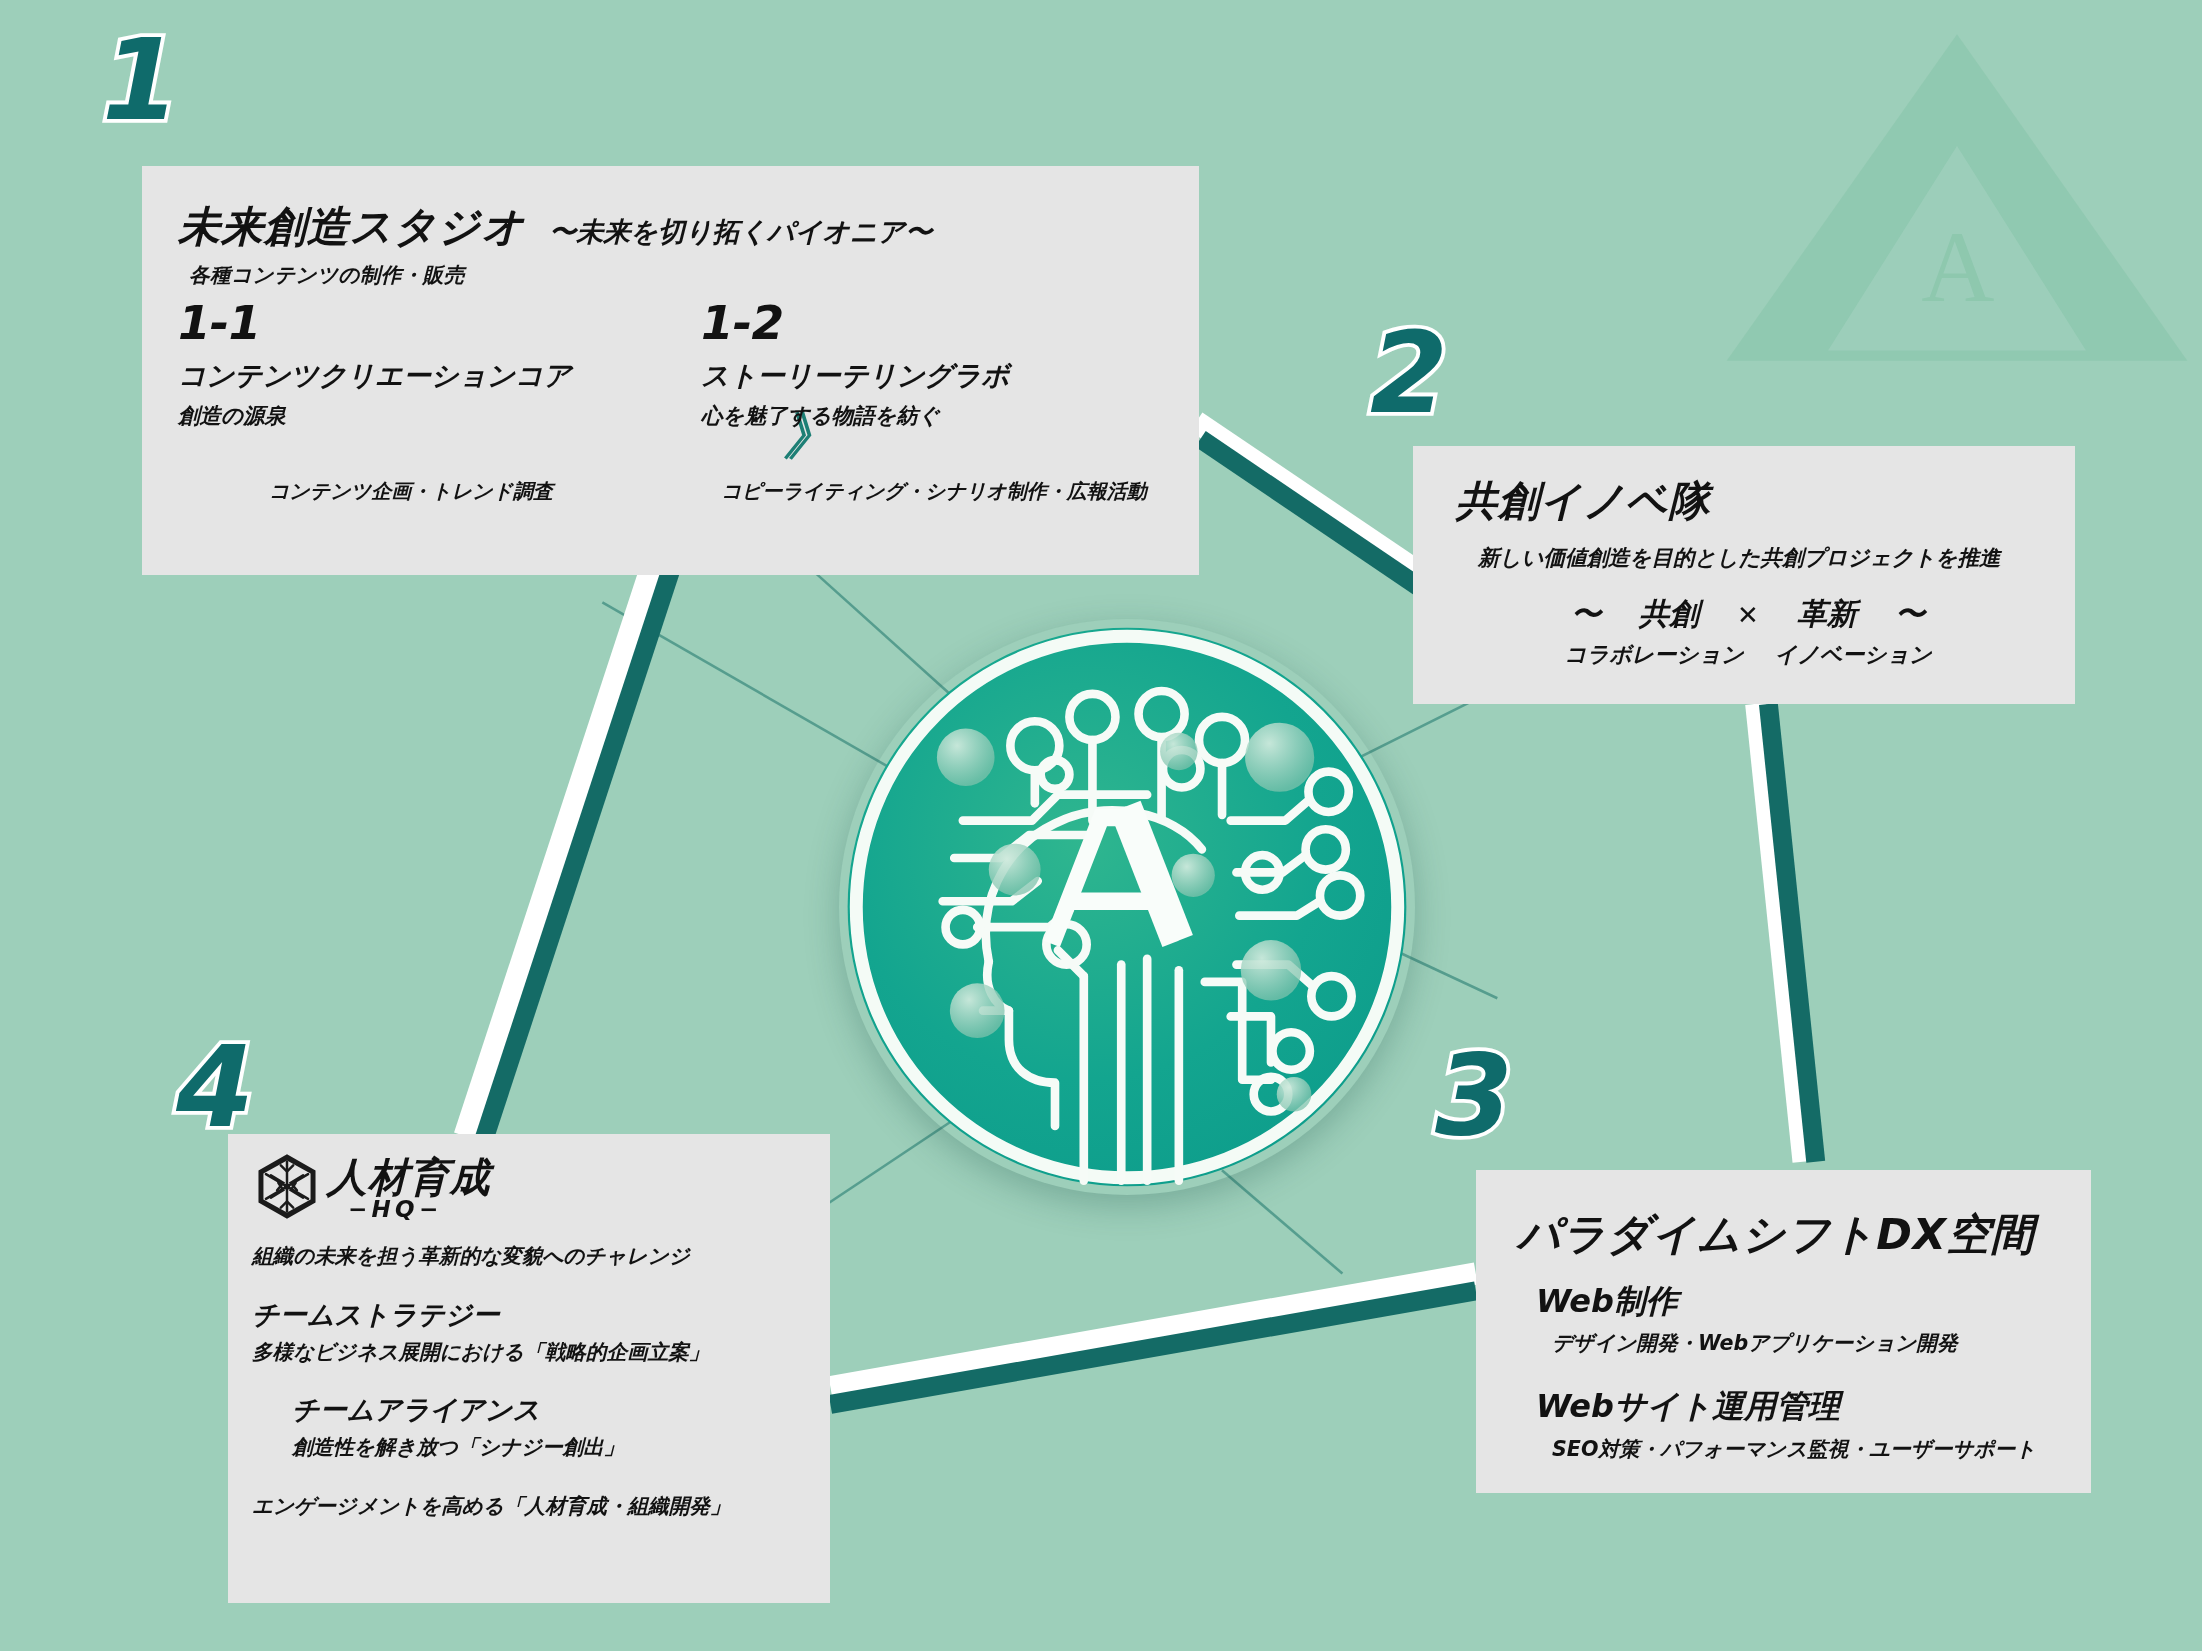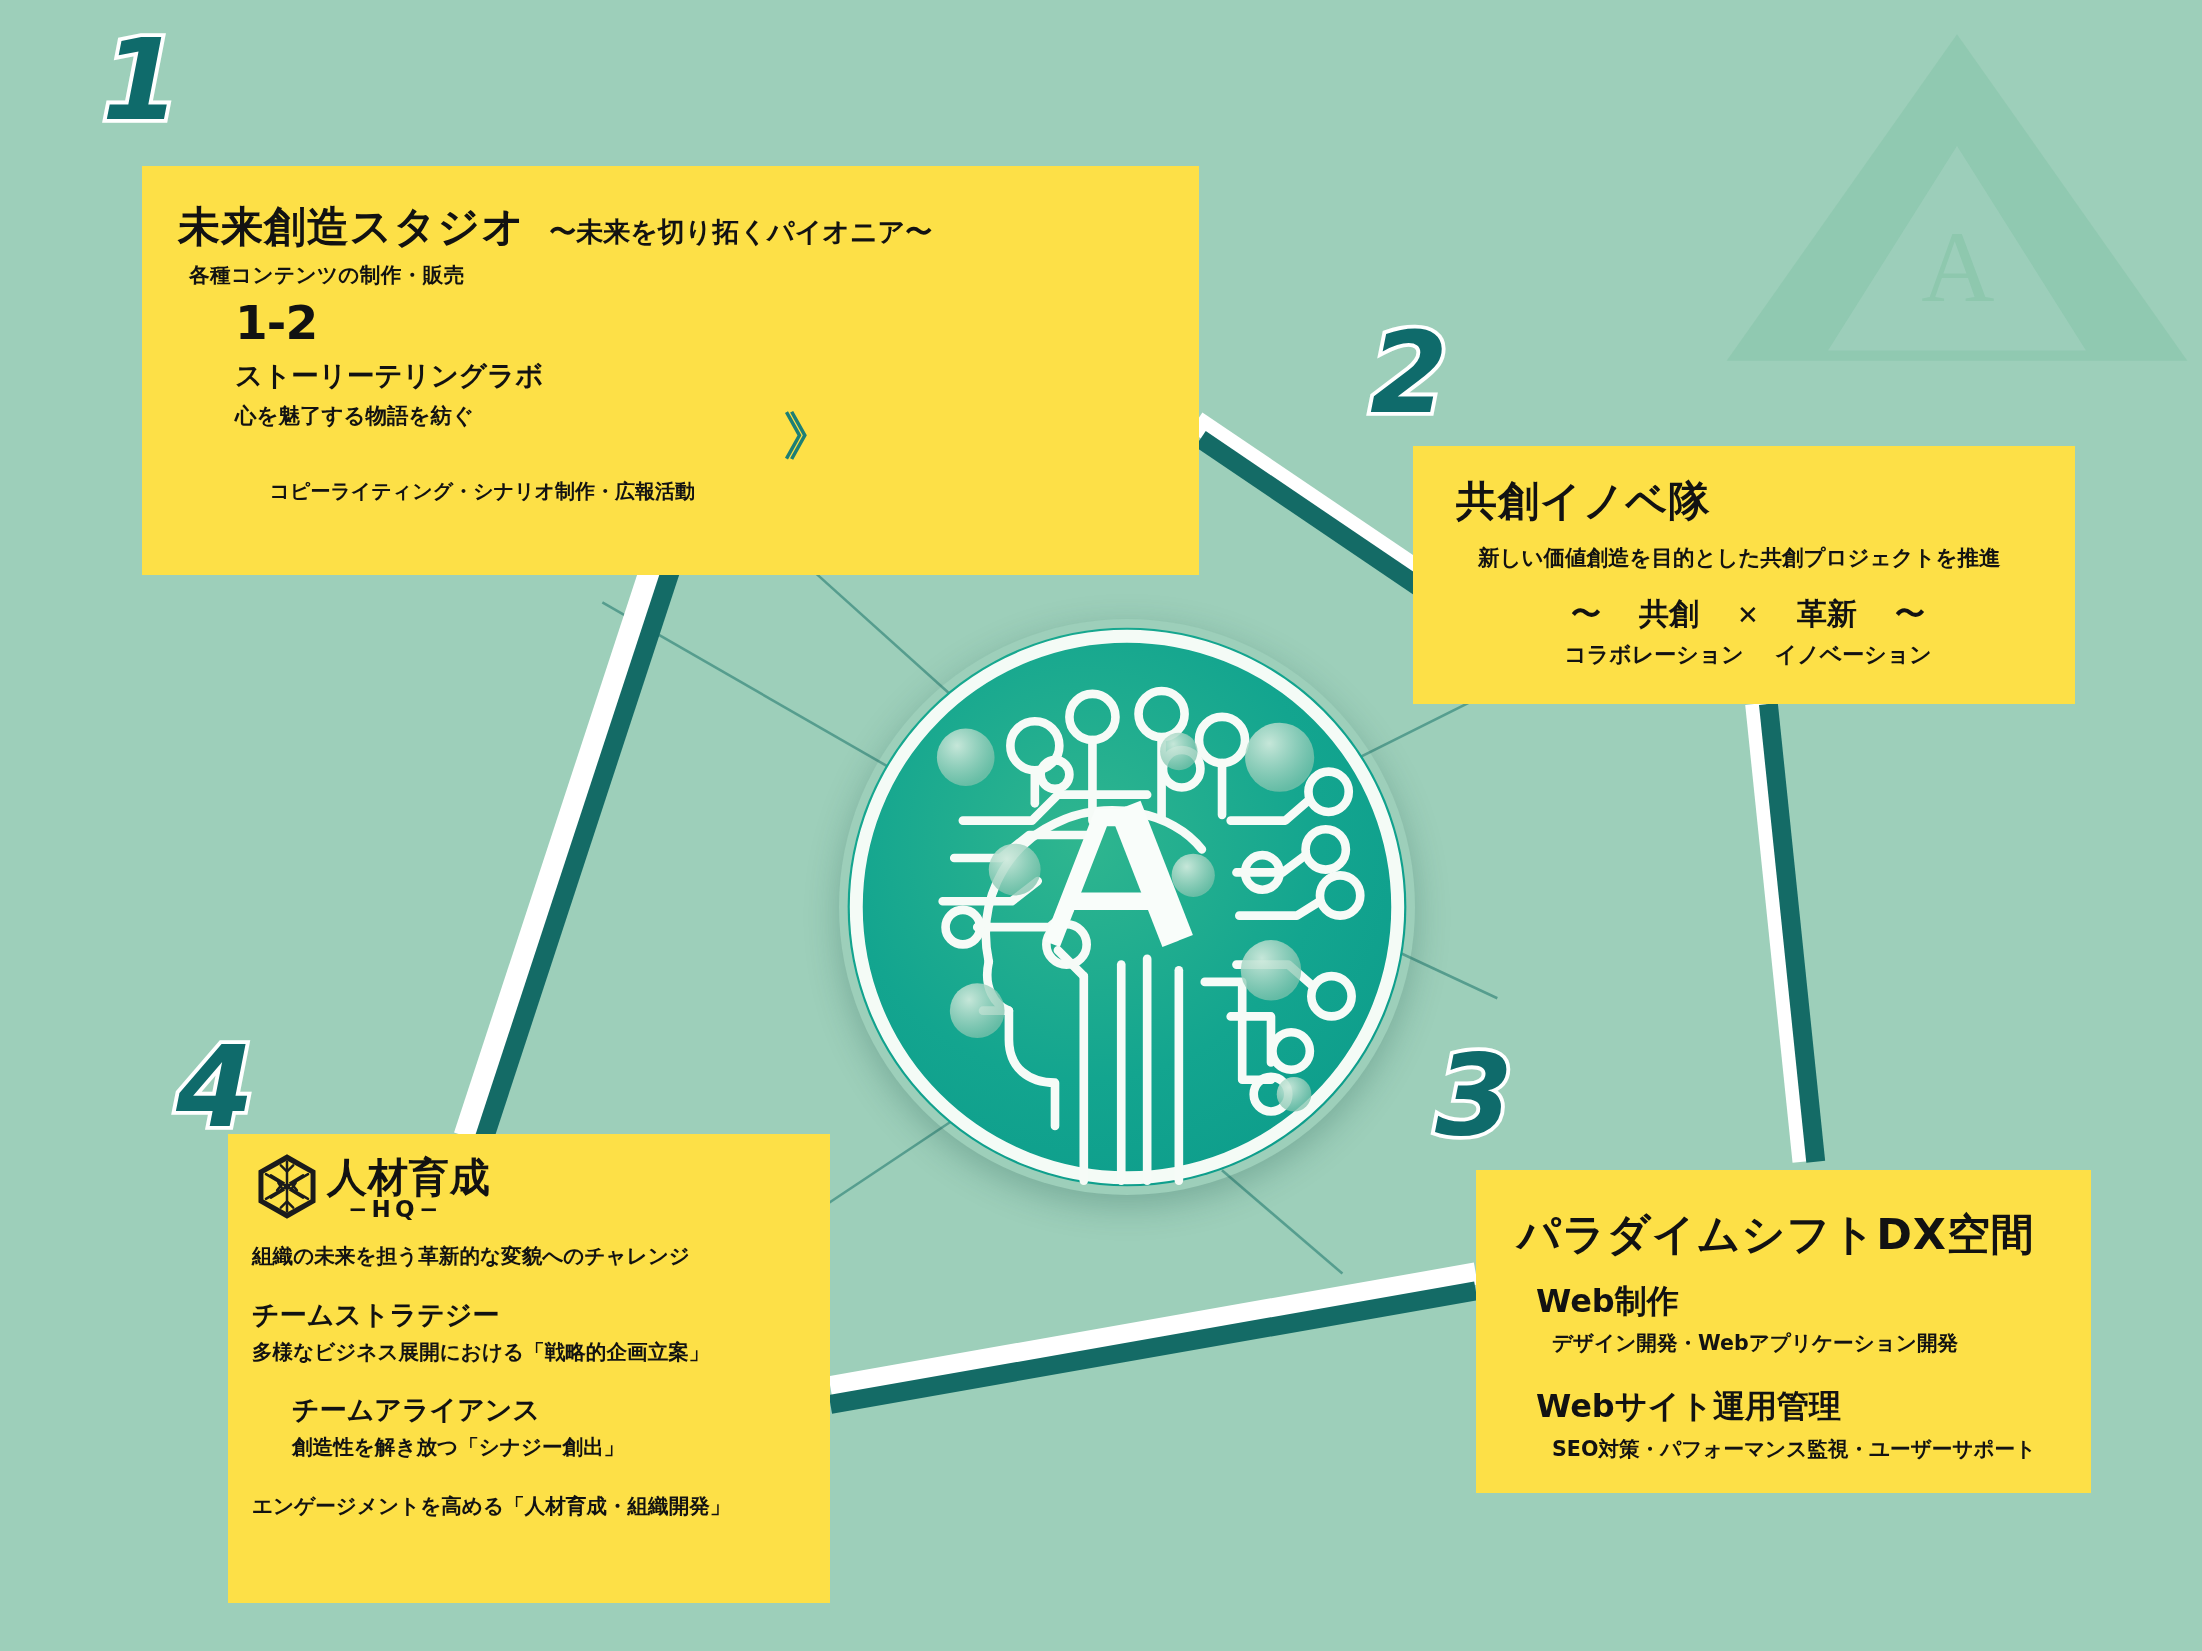--- a/index.html
+++ b/index.html
@@ -40,22 +40,23 @@
     user-select:none;
   }
   .badge-1{left:102px;top:24px;}
   .badge-2{left:1370px;top:317px;}
   .badge-3{left:1435px;top:1039px;}
   .badge-4{left:176px;top:1031px;}
 
   
   .card{
     position:absolute;
-    background:#fde047;
+    background:#e5e5e5;
     box-sizing:border-box;
+    font-style:italic;
   }
   .card-1{left:142px;top:166px;width:1057px;height:409px;}
   .card-2{left:1413px;top:446px;width:662px;height:258px;}
   .card-3{left:1476px;top:1170px;width:615px;height:323px;}
   .card-4{left:228px;top:1134px;width:602px;height:469px;}
 
   
   .jp{ font-family:"DejaVu Sans","Liberation Sans",sans-serif; color:#121212; }
 
   
@@ -235,20 +236,26 @@
   <div class="card card-1">
     <div class="c1-head">
       <div class="jp c1-title">未来創造スタジオ</div>
       <div class="jp c1-sub">〜未来を切り拓くパイオニア〜</div>
     </div>
     <div class="jp c1-lead">各種コンテンツの制作・販売</div>
 
     <div class="chev">》</div>
 
     <div class="c1-cols">
+      <div class="c1-col">
+        <div class="jp c1-num">1-1</div>
+        <div class="jp c1-name">コンテンツクリエーションコア</div>
+        <div class="jp c1-tag">創造の源泉</div>
+        <div class="jp c1-foot">コンテンツ企画・トレンド調査</div>
+      </div>
       <div class="c1-col c1-colB">
         <div class="jp c1-num">1-2</div>
         <div class="jp c1-name">ストーリーテリングラボ</div>
         <div class="jp c1-tag">心を魅了する物語を紡ぐ</div>
         <div class="jp c1-foot">コピーライティング・シナリオ制作・広報活動</div>
       </div>
     </div>
   </div>
 
   <div class="card card-2">

